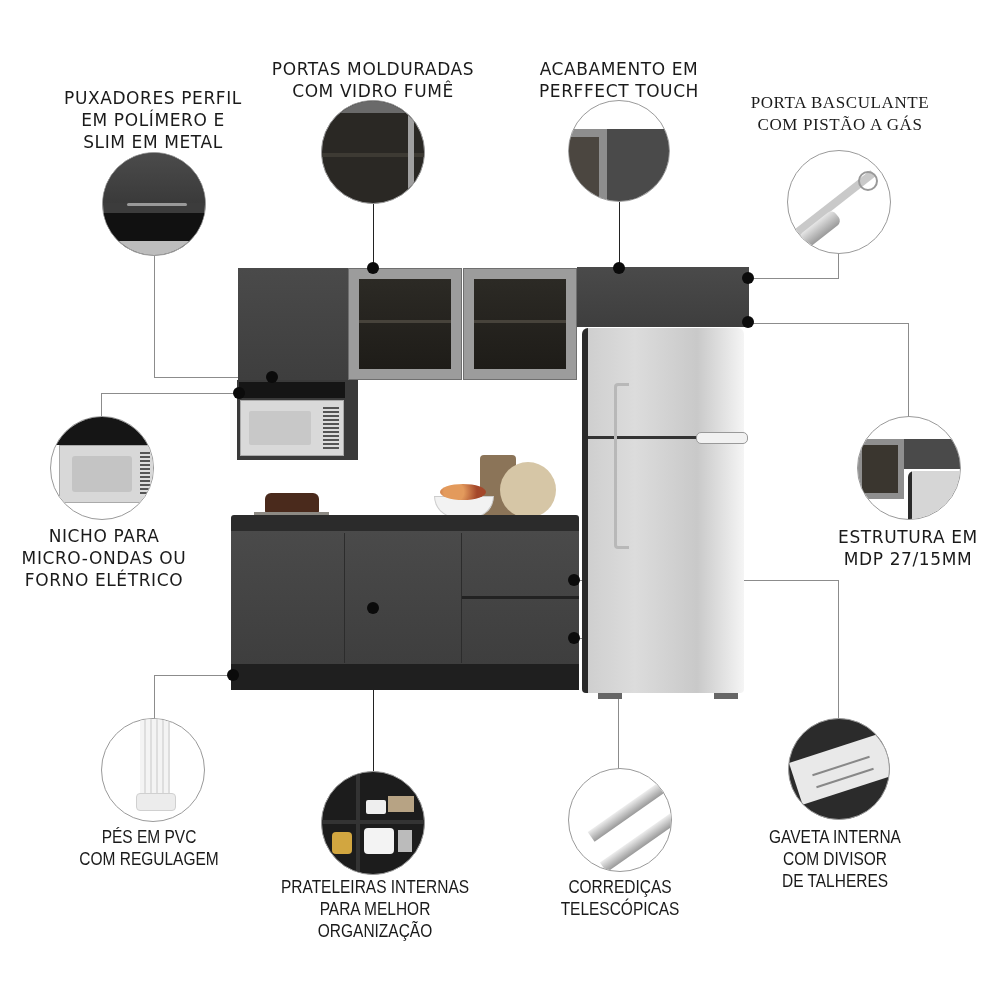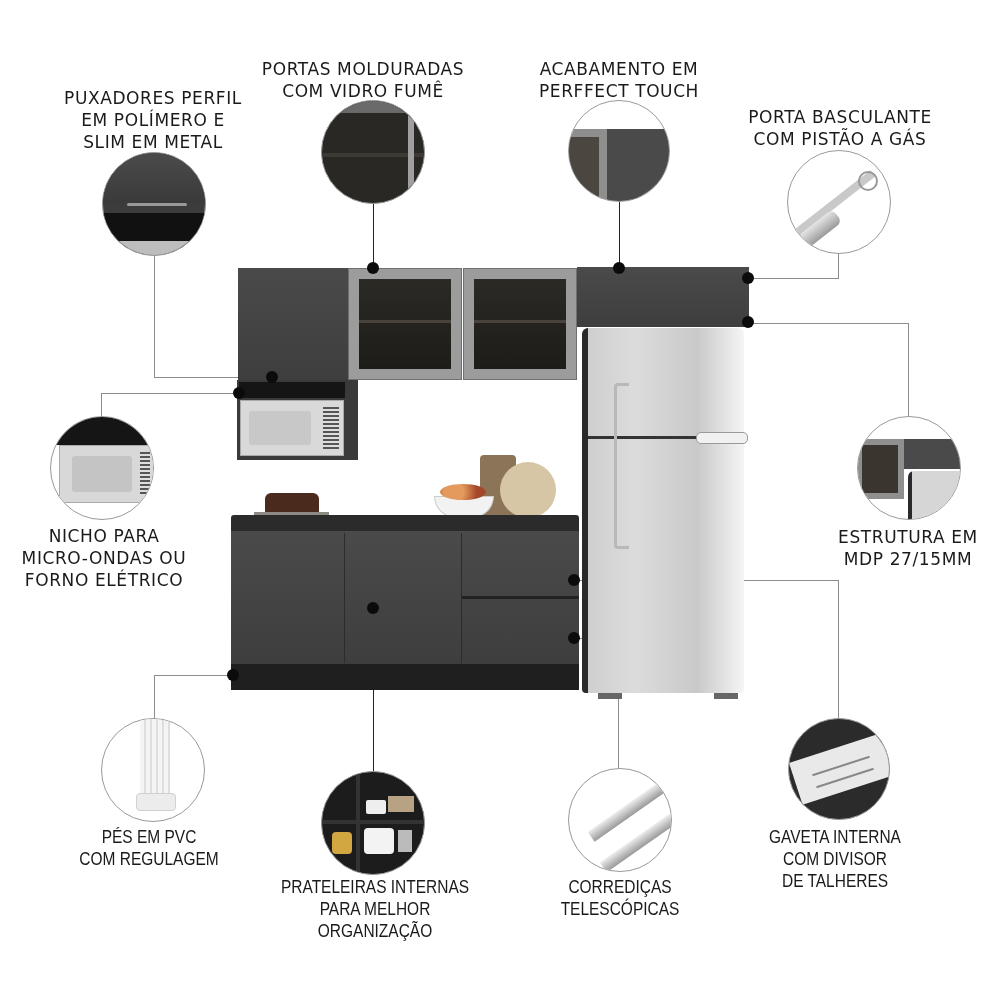--- a/index.html
+++ b/index.html
@@ -17,25 +17,25 @@
   .glass-door .pane{position:absolute;left:10px;top:10px;right:10px;bottom:10px;background:linear-gradient(180deg,#2c2a25,#1e1c18);}
   .glass-door .pane .shelf{position:absolute;left:0;right:0;top:45%;height:3px;background:#47433b;}
   .fridge{background:linear-gradient(90deg,#cfcfcf 0%,#dcdcdc 30%,#c9c9c9 70%,#f5f5f5 100%);}
 </style>
 </head>
 <body>
 
 <div class="label" style="left:58px;top:87px;width:190px;">PUXADORES PERFIL
 EM POLÍMERO E
 SLIM EM METAL</div>
-<div class="label" style="left:252px;top:58px;width:222px;">PORTAS MOLDURADAS
+<div class="label" style="left:262px;top:58px;width:222px;">PORTAS MOLDURADAS
 COM VIDRO FUMÊ</div>
 <div class="label" style="left:524px;top:58px;width:190px;">ACABAMENTO EM
 PERFFECT TOUCH</div>
-<div class="label" style="left:735px;top:106px;width:210px;">PORTA BASCULANTE
+<div class="label" style="left:735px;top:92px;width:210px;font-family:Liberation Serif, serif;">PORTA BASCULANTE
 COM PISTÃO A GÁS</div>
 <div class="label" style="left:6px;top:525px;width:196px;">NICHO PARA
 MICRO-ONDAS OU
 FORNO ELÉTRICO</div>
 <div class="label" style="left:818px;top:526px;width:180px;">ESTRUTURA EM
 MDP 27/15MM</div>
 <div class="label cond" style="left:44px;top:826px;width:210px;">PÉS EM PVC
 COM REGULAGEM</div>
 <div class="label cond" style="left:250px;top:876px;width:250px;">PRATELEIRAS INTERNAS
 PARA MELHOR

